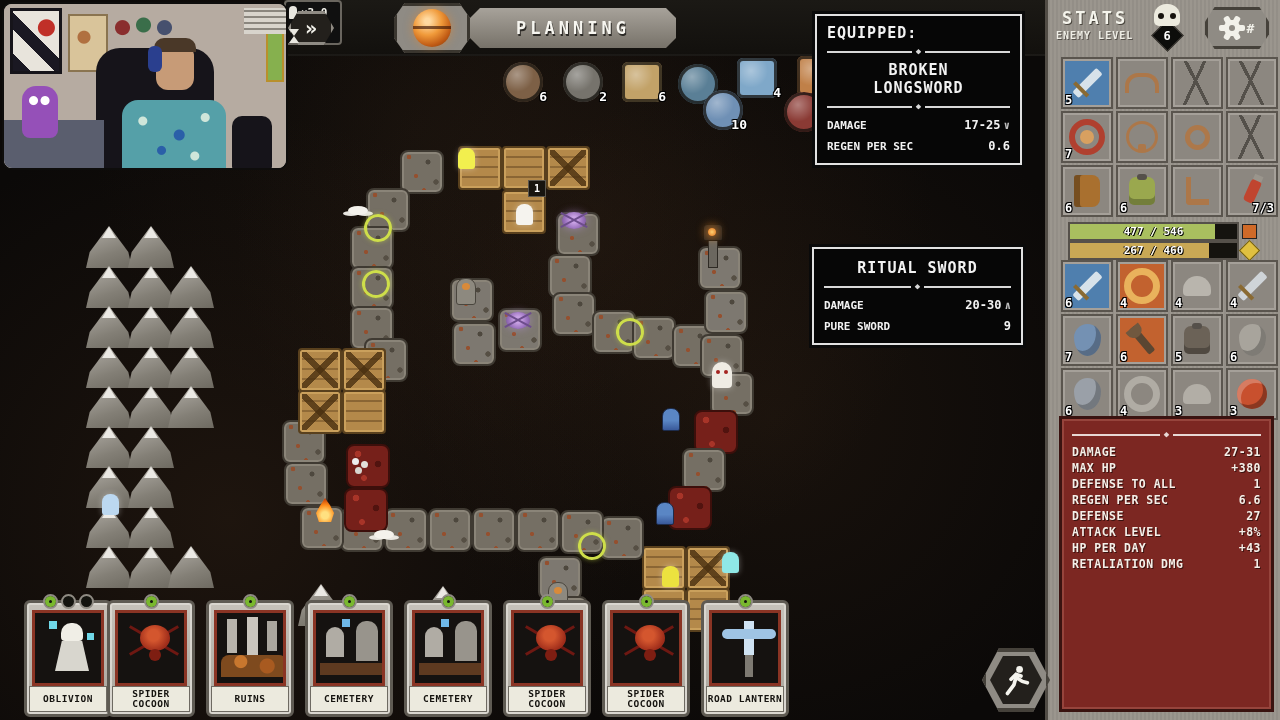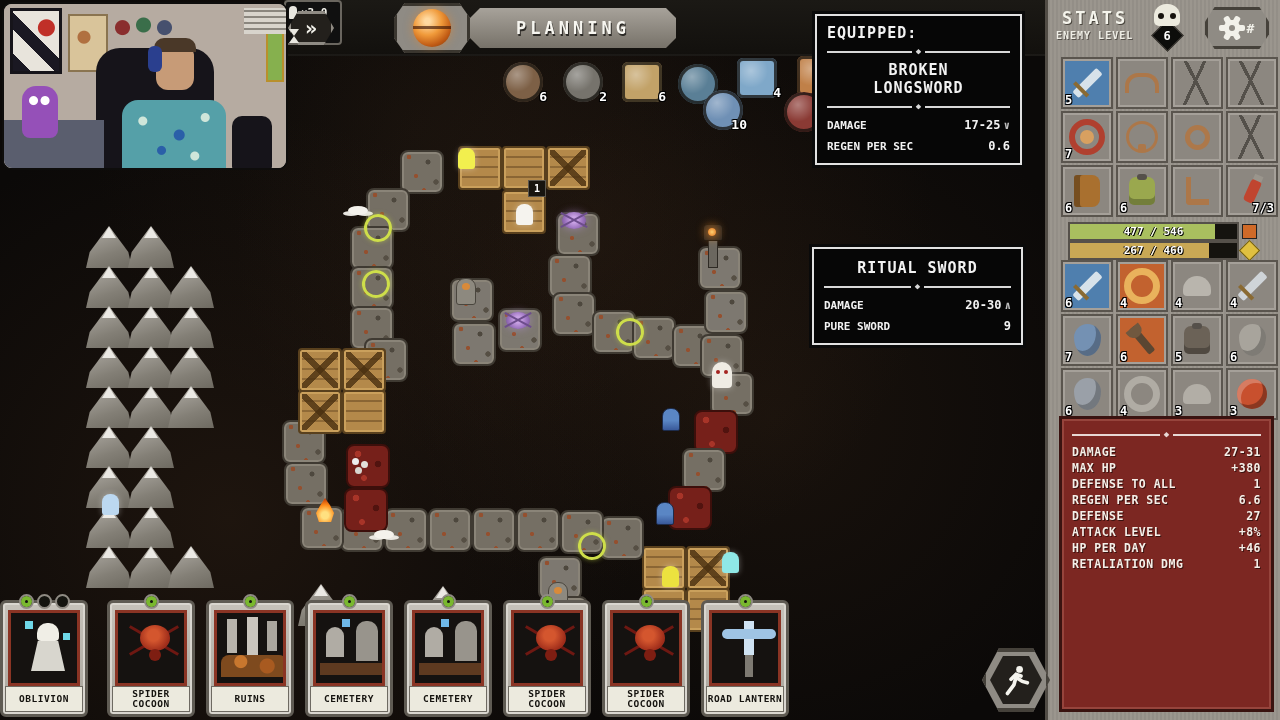--- a/index.html
+++ b/index.html
@@ -557,21 +557,21 @@
         <div class="st-row">
           <span>DEFENSE</span>
           <span>27</span>
         </div>
         <div class="st-row">
           <span>ATTACK LEVEL</span>
           <span>+8%</span>
         </div>
         <div class="st-row">
           <span>HP PER DAY</span>
-          <span>+46</span>
+          <span>+43</span>
         </div>
         <div class="st-row">
           <span>RETALIATION DMG</span>
           <span>1</span>
         </div>
       </div>
   </div>
 </div>
 
 <div id="runbtn" class="abs">
@@ -580,21 +580,21 @@
       <circle cx="14.5" cy="4.5" r="2.4" fill="#f5f4ee"></circle>
       <g stroke="#f5f4ee" stroke-width="2.6" fill="none" stroke-linecap="round">
         <path d="M6 21.5l4.5-6 1.5-5.5 4.5 3 3.5 1"></path>
         <path d="M8.5 11.5l3.5-3.5 3.5 1.2"></path>
       </g>
     </svg>
   </div>
 </div>
 
 <div id="cards">
-    <div class="card" style="left: 0;">
+    <div class="card" style="left: 24px;">
       <div class="card-gems">
         <span class="gem g"></span>
         <span class="gem"></span>
         <span class="gem"></span>
       </div>
       <div class="card-art">
         <span class="a" style="left: 26px; top: 10px; width: 22px; height: 18px; background: rgb(240, 238, 230); border-radius: 10px 10px 4px 4px;"></span>
         <span class="a" style="left: 20px; top: 28px; width: 34px; height: 30px; background: rgb(216, 214, 206); clip-path: polygon(20% 0px, 80% 0px, 100% 100%, 0px 100%);"></span>
         <span class="a" style="left: 14px; top: 8px; width: 8px; height: 8px; background: rgb(111, 216, 232);"></span>
         <span class="a" style="left: 52px; top: 20px; width: 7px; height: 7px; background: rgb(111, 216, 232);"></span>

